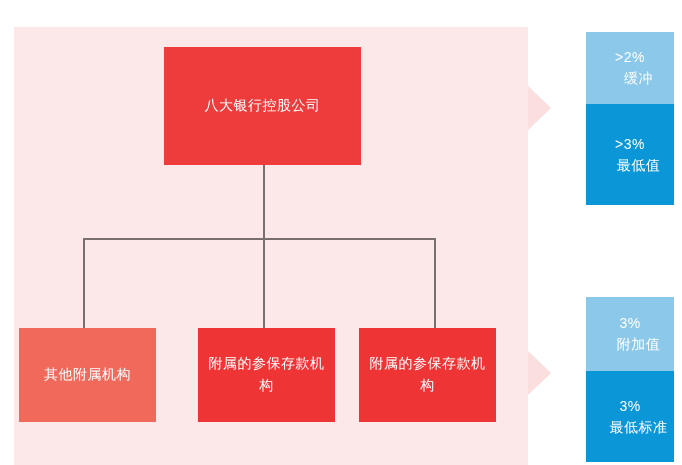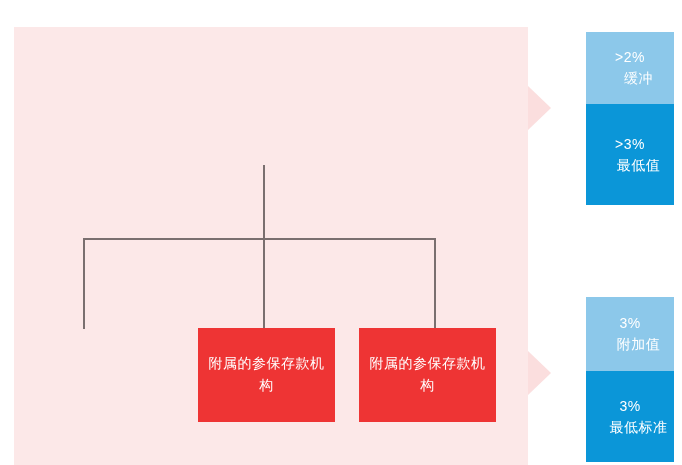--- a/index.html
+++ b/index.html
@@ -135,21 +135,23 @@
 <div id="canvas">
 
   <div class="panel"></div>
 
   <div class="connector conn-root-stem"></div>
   <div class="connector conn-bus"></div>
   <div class="connector conn-drop-left"></div>
   <div class="connector conn-drop-mid"></div>
   <div class="connector conn-drop-right"></div>
 
+  <div class="node root">八大银行控股公司</div>
 
+  <div class="node child-1">其他附属机构</div>
   <div class="node child-2">附属的参保存款机构</div>
   <div class="node child-3">附属的参保存款机构</div>
 
   <div class="arrow arrow-top"></div>
   <div class="arrow arrow-bottom"></div>
 
   <div class="legend legend-top">
     <div class="legend-cell cell-buffer">
       <span class="pct">&gt;2%</span>
       <span class="label">缓冲</span>

